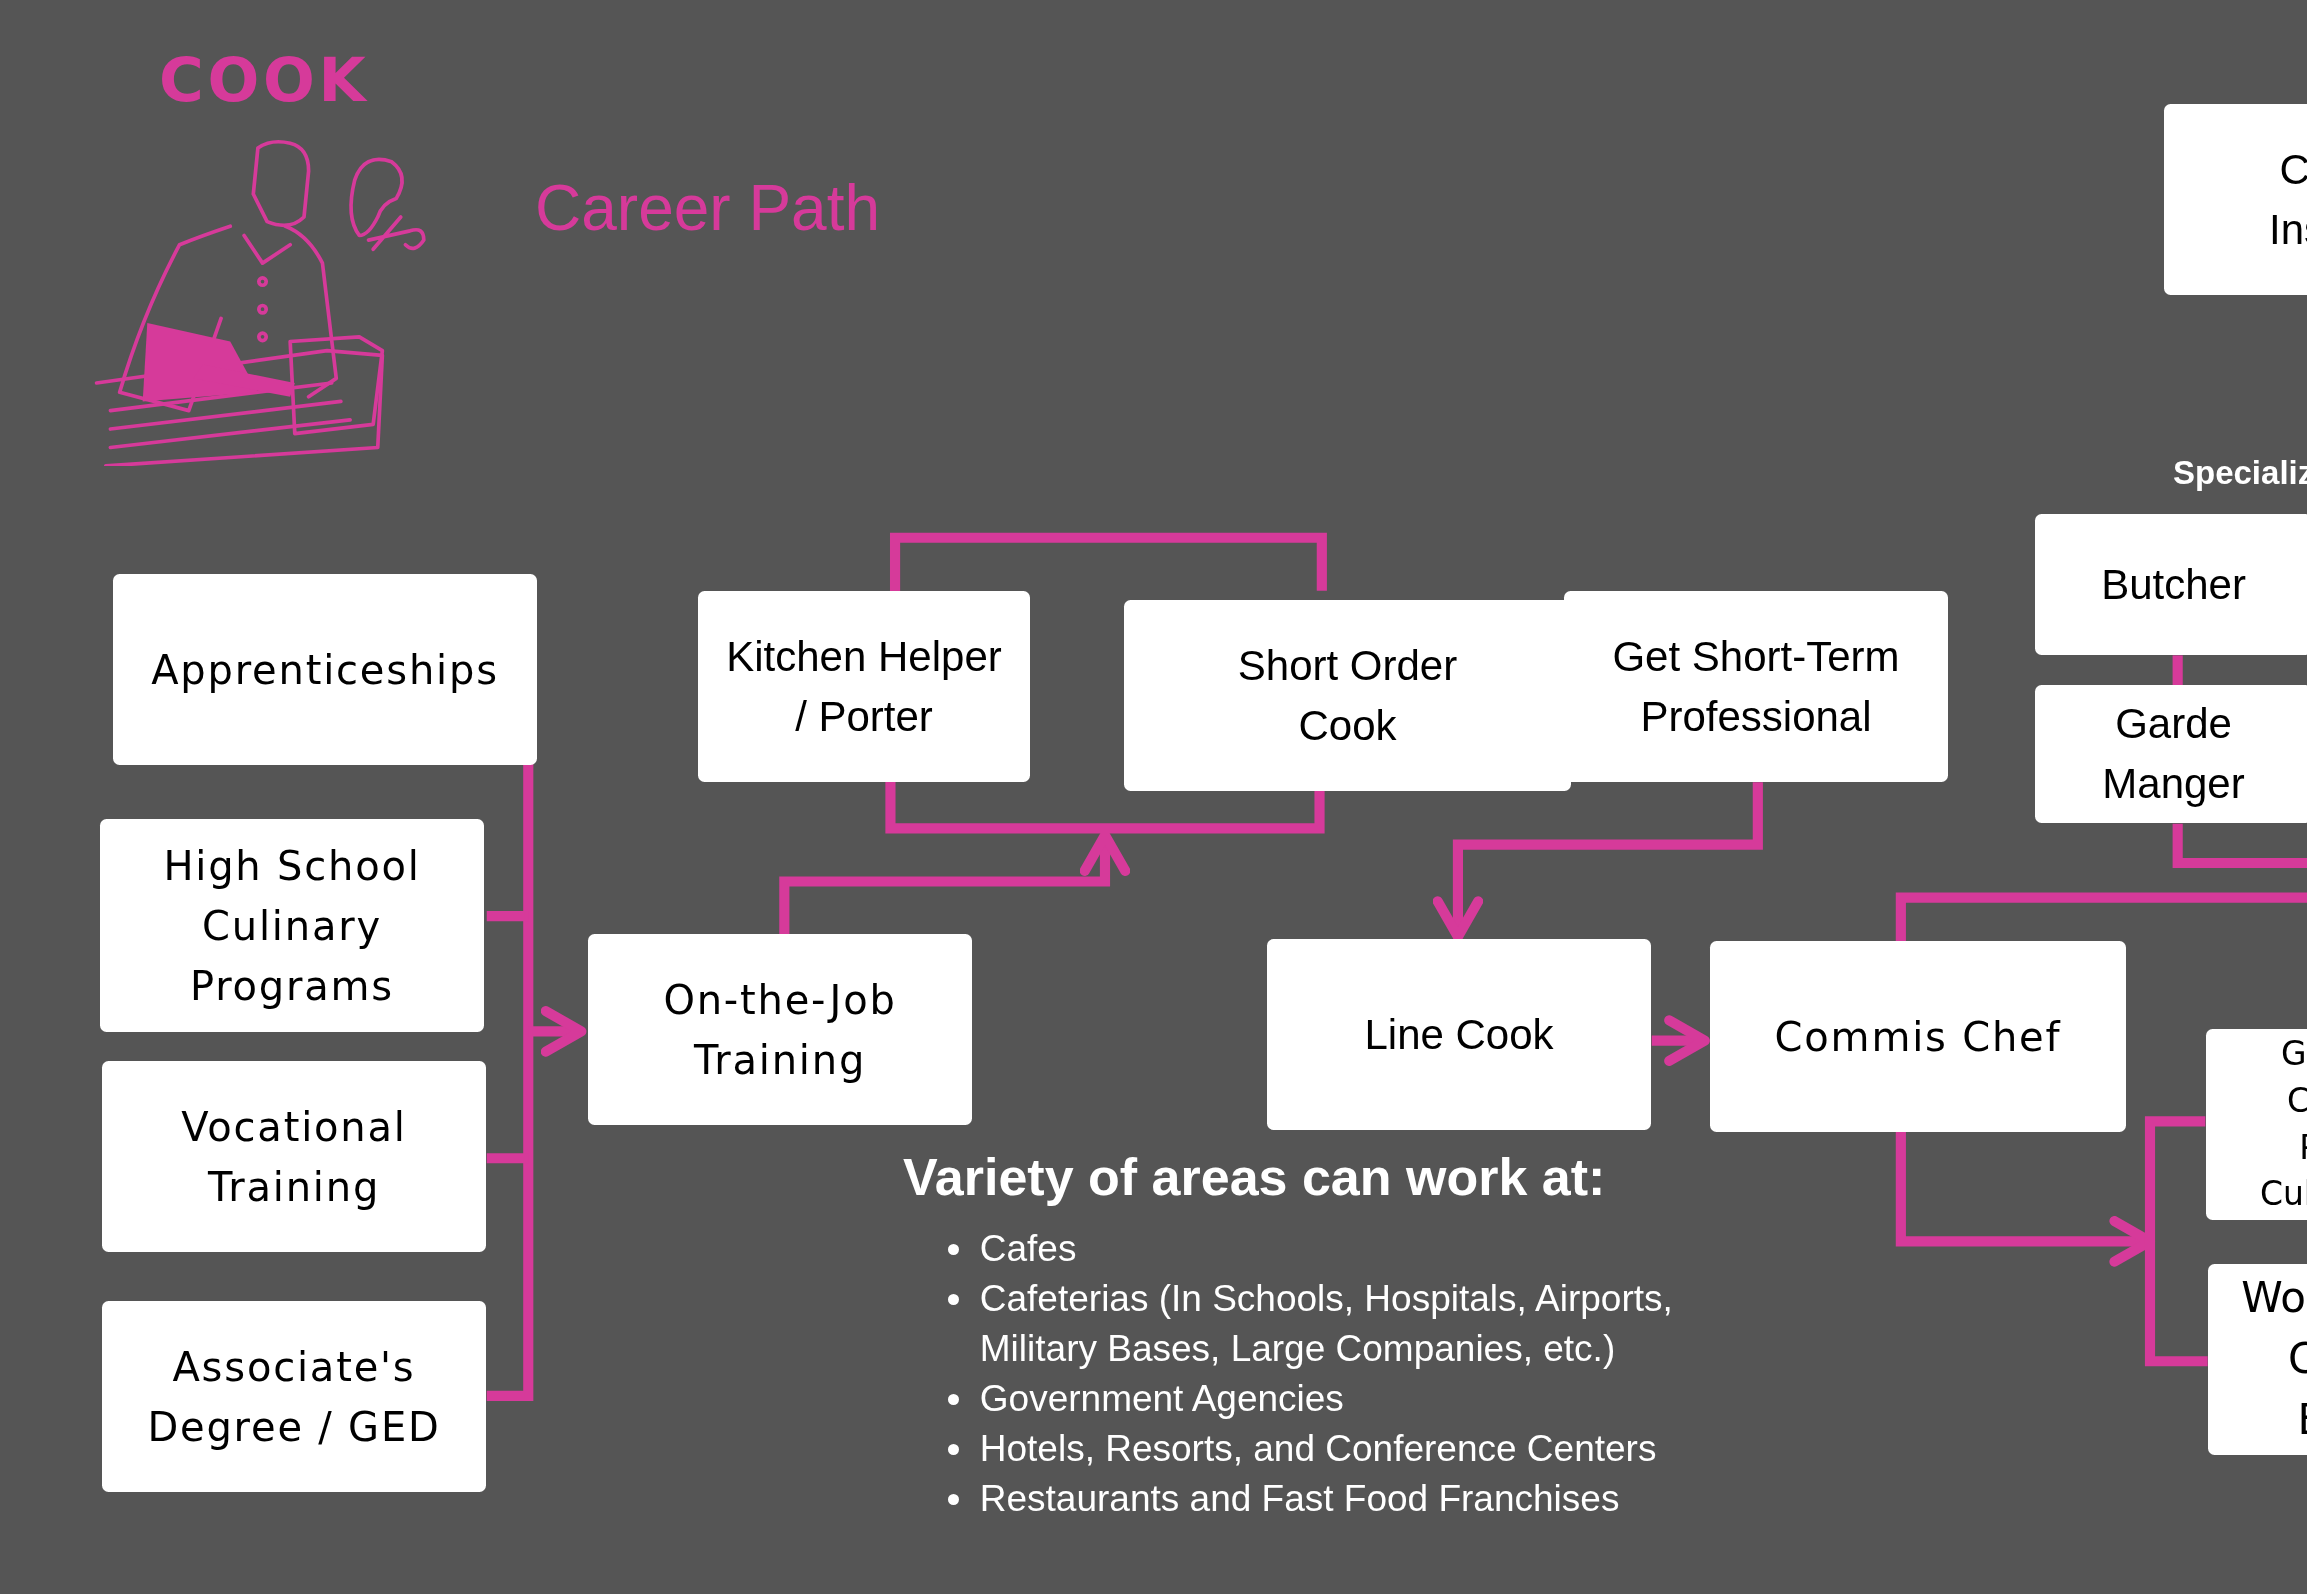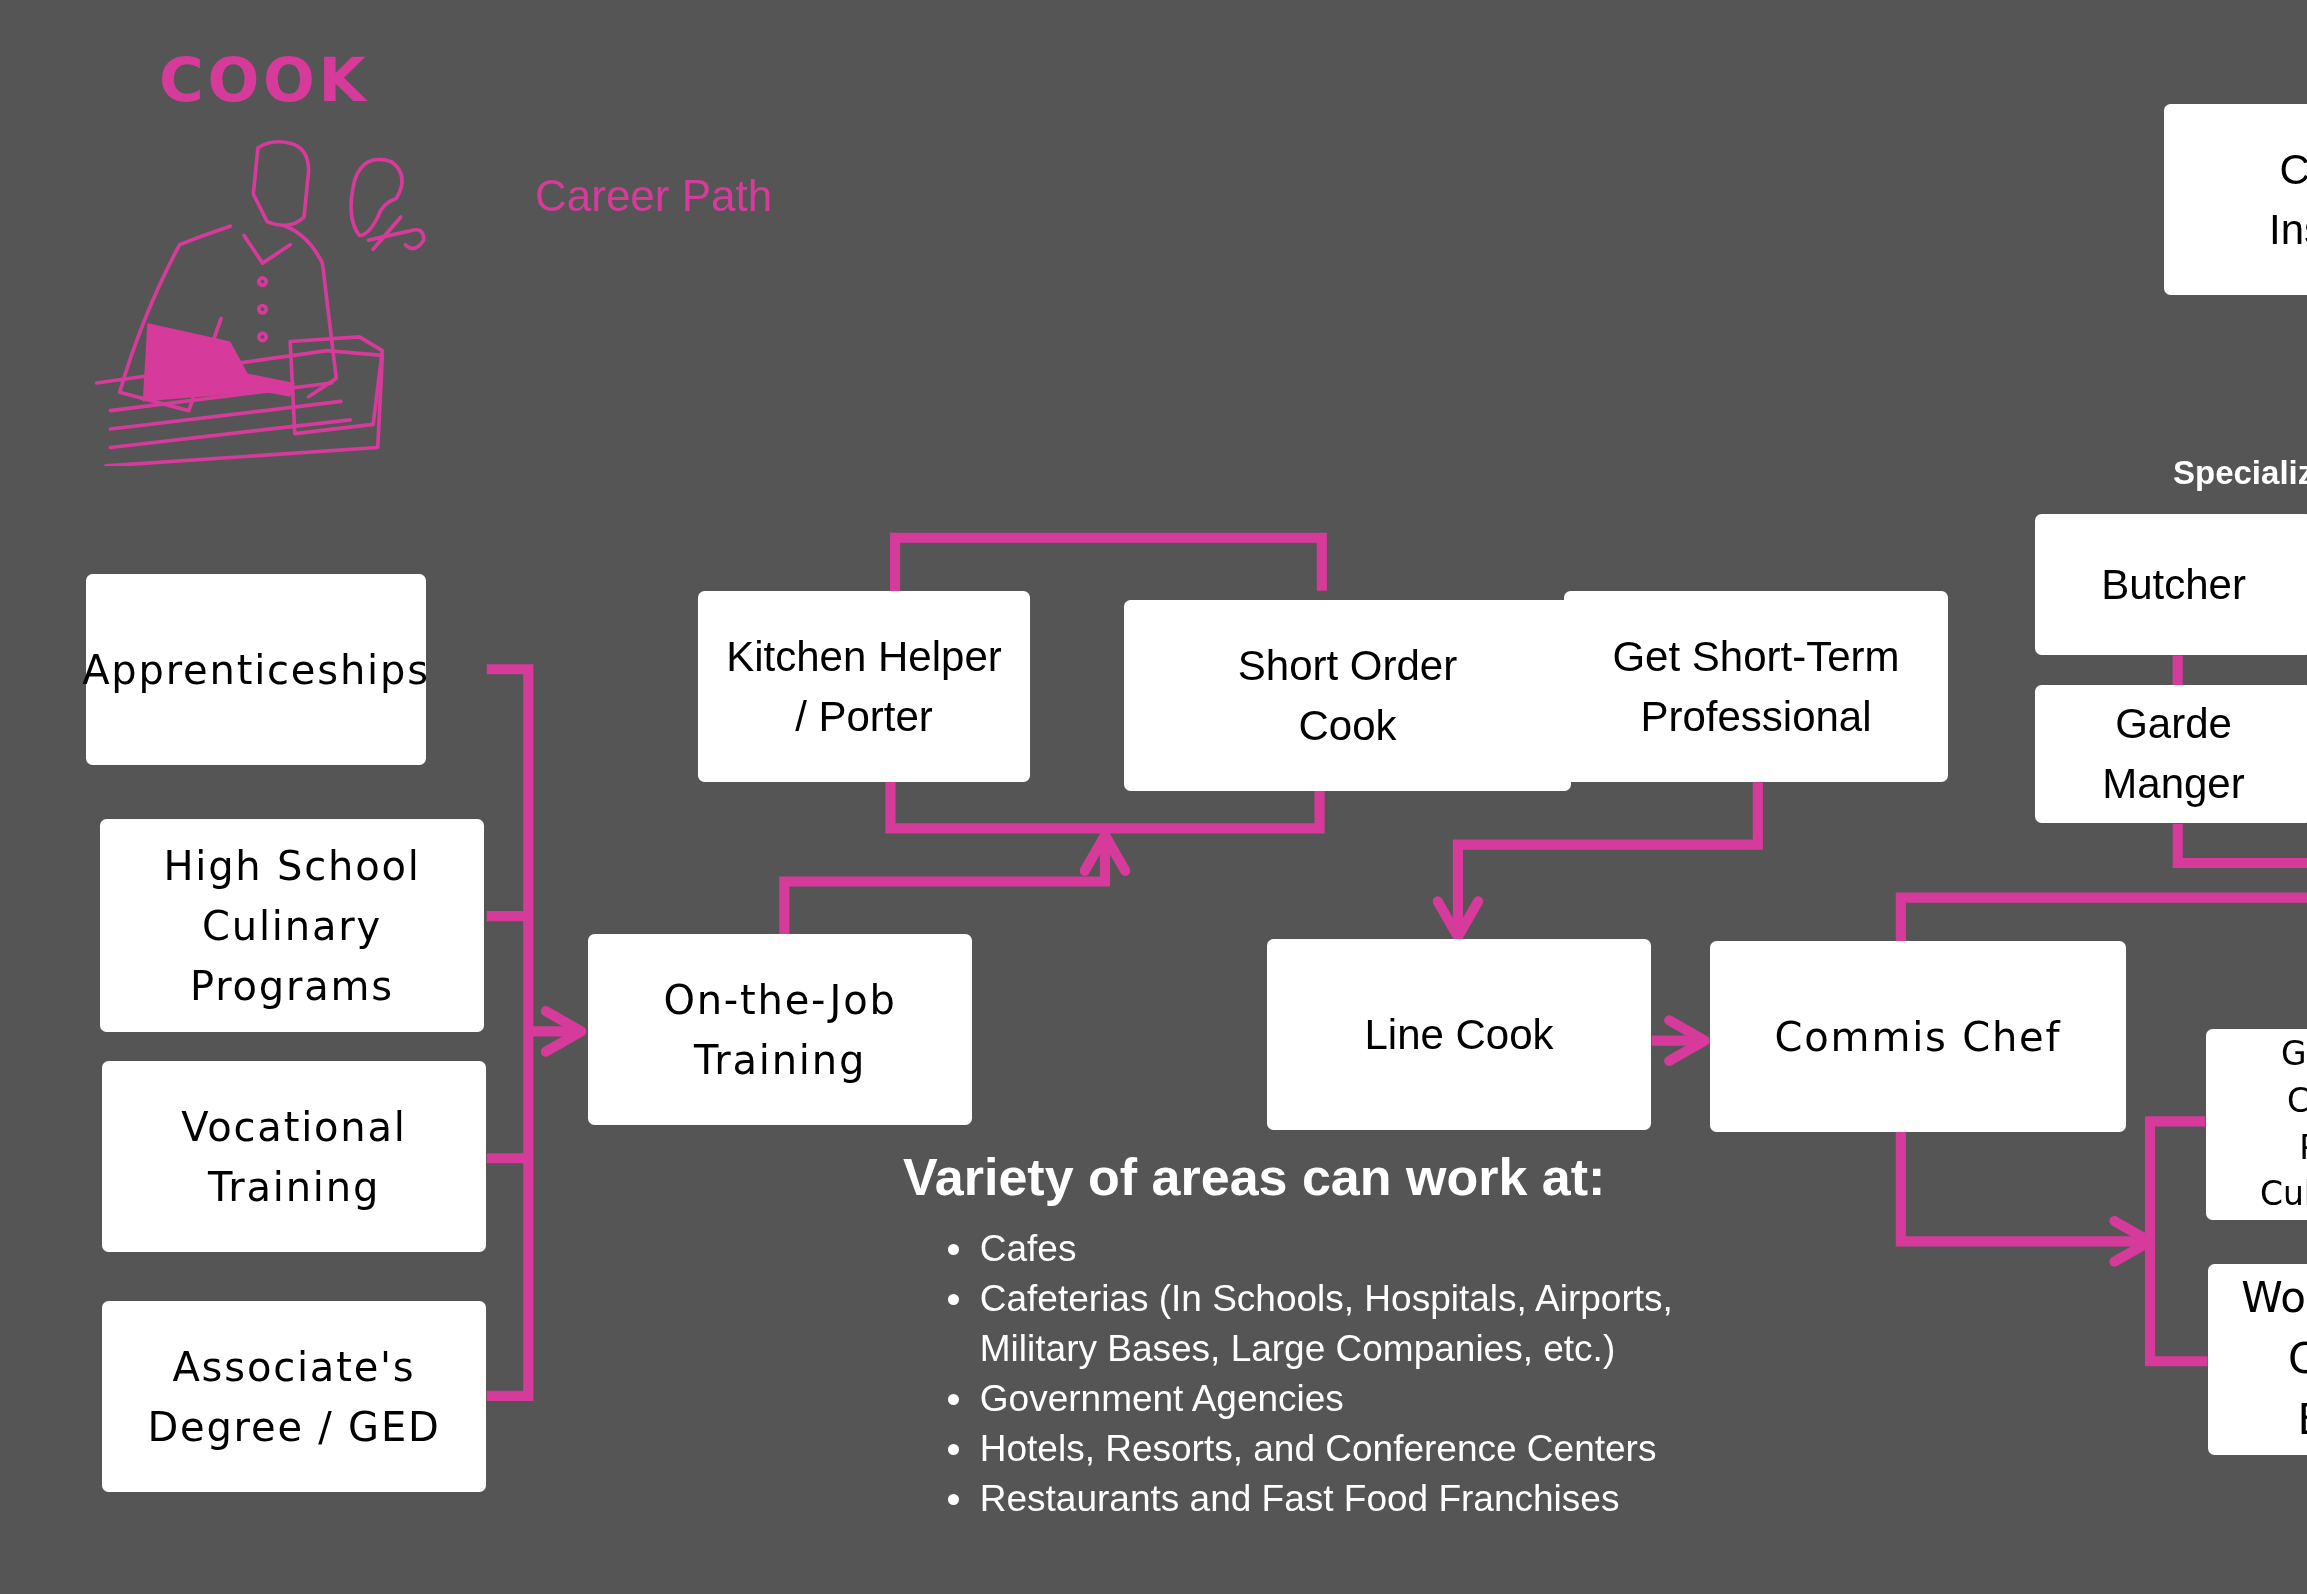--- a/index.html
+++ b/index.html
@@ -27,21 +27,21 @@
   .box.small { font-size: 33px; line-height: 1.42; }
   .box.wide { font-family: "DejaVu Sans", sans-serif; font-size: 40px; letter-spacing: 1.8px; }
   svg.lines { position: absolute; left: 0; top: 0; }
   .title {
     position: absolute; left: 159px; top: 44px;
     color: #d63a9a; font-weight: bold; font-size: 61px; letter-spacing: 3.7px;
     font-family: "DejaVu Sans", sans-serif;
   }
   .subtitle {
     position: absolute; left: 535px; top: 171px;
-    color: #d63a9a; font-size: 44px;
+    color: #d63a9a; font-size: 64px;
     font-family: "Liberation Sans", sans-serif;
   }
   .section-label {
     position: absolute; color: #fff; font-weight: bold;
     font-family: "Liberation Sans", sans-serif;
   }
   .areas-list {
     position: absolute; left: 925px; top: 1209px;
     margin: 15px; padding: 0 0 0 37px;
     color: #fff; font-size: 37px; line-height: 50px;
@@ -110,21 +110,21 @@
 
     <path d="M6270 2480 V2350" marker-end="url(#arr)"></path>
     <path d="M6280 1925 V1795" marker-end="url(#arr)"></path>
     <path d="M6290 1365 V1235" marker-end="url(#arr)"></path>
 
     <path d="M5865 1025 H5575 V740" marker-end="url(#arr)"></path>
     <path d="M5120 645 V735 H6055 V650"></path>
   </g>
 </svg>
 
-<div class="box wide" style="left:86px;top:574px;width:340px;height:191px">Apprenticeships</div>
+<div class="box wide" style="left:113px;top:574px;width:424px;height:191px">Apprenticeships</div>
 <div class="box wide" style="left:100px;top:819px;width:384px;height:213px">High School
 Culinary
 Programs</div>
 <div class="box wide" style="left:102px;top:1061px;width:384px;height:191px">Vocational
 Training</div>
 <div class="box wide" style="left:102px;top:1301px;width:384px;height:191px">Associate's
 Degree / GED</div>
 
 <div class="box wide" style="left:588px;top:934px;width:384px;height:191px">On-the-Job
 Training</div>

